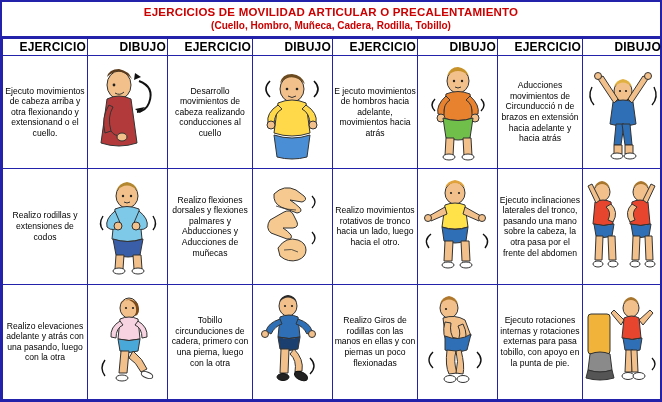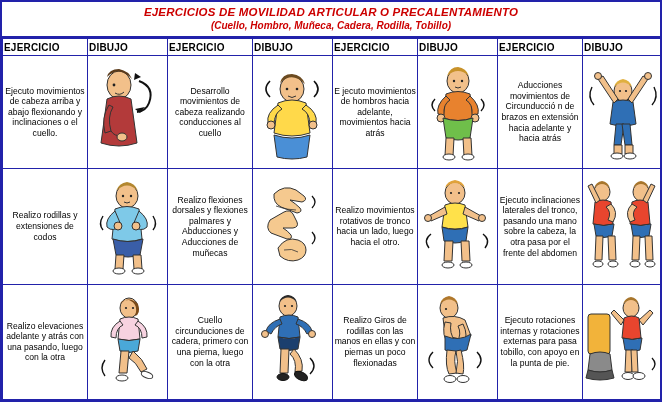--- a/index.html
+++ b/index.html
@@ -20,21 +20,20 @@
     border: 2px solid #2222aa;
     background: #ffffff;
     display: flex;
     flex-direction: column;
   }
   .title-bar {
     border-bottom: 2px solid #2222aa;
     text-align: center;
     padding: 3px 2px 4px 2px;
     flex: 0 0 auto;
-    font-style: italic;
   }
   .title-line1 {
     color: #cc0000;
     font-weight: bold;
     font-size: 11.5px;
     letter-spacing: 0.2px;
     line-height: 14px;
   }
   .title-line2 {
     color: #cc0000;
@@ -47,24 +46,24 @@
     width: 100%;
     table-layout: fixed;
     flex: 1 1 auto;
   }
   table.grid td, table.grid th {
     border: 1px solid #2222aa;
     vertical-align: middle;
     padding: 1px;
   }
   th.hdr {
-    font-size: 10px;
+    font-size: 12px;
     font-weight: bold;
     color: #000000;
-    text-align: left;
+    text-align: right;
     height: 14px;
     padding: 1px 0;
     letter-spacing: 0.2px;
   }
   td.text-cell {
     font-size: 8.6px;
     line-height: 10.6px;
     text-align: center;
     color: #000000;
     padding: 2px 3px;
@@ -110,21 +109,21 @@
         <th class="hdr">DIBUJO</th>
         <th class="hdr">EJERCICIO</th>
         <th class="hdr">DIBUJO</th>
         <th class="hdr">EJERCICIO</th>
         <th class="hdr">DIBUJO</th>
       </tr>
     </thead>
     <tbody>
 
       <tr>
-        <td class="text-cell">Ejecuto movimientos de cabeza arriba y abajo flexionando y inclinaciones o el cuello.</td>
+        <td class="text-cell">Ejecuto movimientos de cabeza arriba y otra flexionando y extensionand o el cuello.</td>
         <td class="img-cell">
           <svg class="fig" width="78" height="98" viewBox="0 0 78 98">
             <ellipse cx="30" cy="22" rx="12" ry="14" fill="#f2c08a" stroke="#333" stroke-width="1"></ellipse>
             <path d="M18 14 Q30 2 43 16 Q40 8 30 6 Q20 6 18 14Z" fill="#5a3a1a"></path>
             <circle cx="25" cy="22" r="1.4" fill="#222"></circle>
             <path d="M26 30 q5 3 9 -1" stroke="#333" stroke-width="1" fill="none"></path>
             <path d="M18 36 q12 -6 24 0 l6 44 q-18 6 -36 0Z" fill="#b33a3a" stroke="#333" stroke-width="1"></path>
             <path d="M20 42 q-8 12 -4 28 l6 -2 q-4 -14 2 -24Z" fill="#b33a3a" stroke="#333" stroke-width="1"></path>
             <path d="M22 68 q4 6 10 4" stroke="#333" stroke-width="1" fill="none"></path>
             <ellipse cx="33" cy="74" rx="5" ry="4" fill="#f2c08a" stroke="#333" stroke-width="1"></ellipse>
@@ -303,21 +302,21 @@
             <path d="M49 29 q10 6 9 16 l-5 1 q0 -10 -7 -13Z" fill="#f7d2e0" stroke="#333" stroke-width="1"></path>
             <path d="M29 47 q11 3 22 0 l-2 12 q-9 3 -18 0Z" fill="#4aa8d8" stroke="#333" stroke-width="1"></path>
             <path d="M32 59 l-2 22 h8 l2 -22Z" fill="#f2c08a" stroke="#333" stroke-width="1"></path>
             <path d="M44 59 q10 8 14 18 l-6 3 q-5 -10 -12 -14Z" fill="#f2c08a" stroke="#333" stroke-width="1"></path>
             <ellipse cx="33" cy="86" rx="6" ry="3" fill="#fff" stroke="#333" stroke-width="1"></ellipse>
             <ellipse cx="58" cy="83" rx="6" ry="3" fill="#fff" stroke="#333" stroke-width="1" transform="rotate(20 58 83)"></ellipse>
             <path d="M16 68 q-6 8 0 16" stroke="#111" stroke-width="1.4" fill="none"></path>
           </svg>
         </td>
 
-        <td class="text-cell">Cuello circunduciones de cadera, primero con una pierna, luego con la otra</td>
+        <td class="text-cell">Tobillo circunduciones de cadera, primero con una pierna, luego con la otra</td>
         <td class="img-cell">
           <svg class="fig" width="78" height="100" viewBox="0 0 78 100">
             <ellipse cx="34" cy="14" rx="9" ry="10" fill="#f2c08a" stroke="#333" stroke-width="1"></ellipse>
             <path d="M25 10 Q34 1 43 10 Q41 4 34 3 Q27 4 25 10Z" fill="#2a2a2a"></path>
             <circle cx="31" cy="14" r="1.1" fill="#222"></circle>
             <circle cx="38" cy="14" r="1.1" fill="#222"></circle>
             <path d="M26 25 q9 -4 18 0 l2 20 q-11 3 -22 0Z" fill="#2f6fb5" stroke="#333" stroke-width="1"></path>
             <path d="M26 27 q-12 4 -14 12 l5 3 q4 -8 11 -10Z" fill="#2f6fb5" stroke="#333" stroke-width="1"></path>
             <path d="M44 27 q12 4 14 12 l-5 3 q-4 -8 -11 -10Z" fill="#2f6fb5" stroke="#333" stroke-width="1"></path>
             <circle cx="11" cy="42" r="3.5" fill="#f2c08a" stroke="#333" stroke-width="1"></circle>

